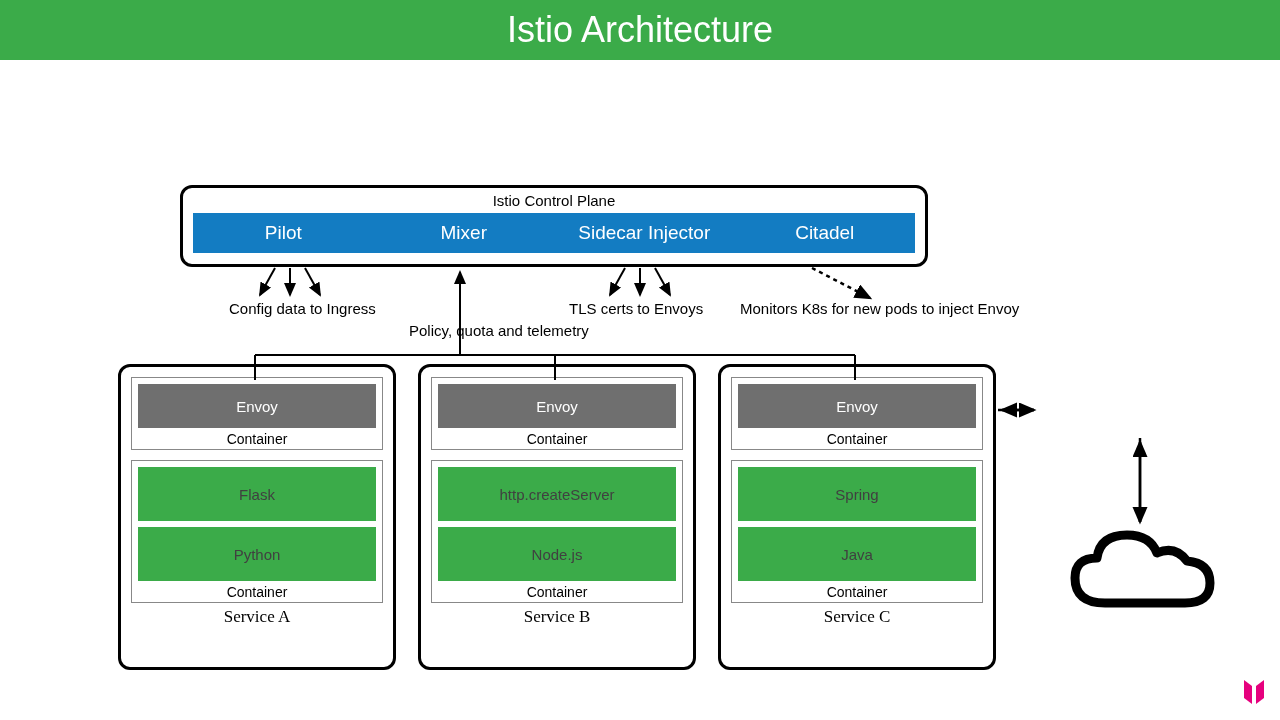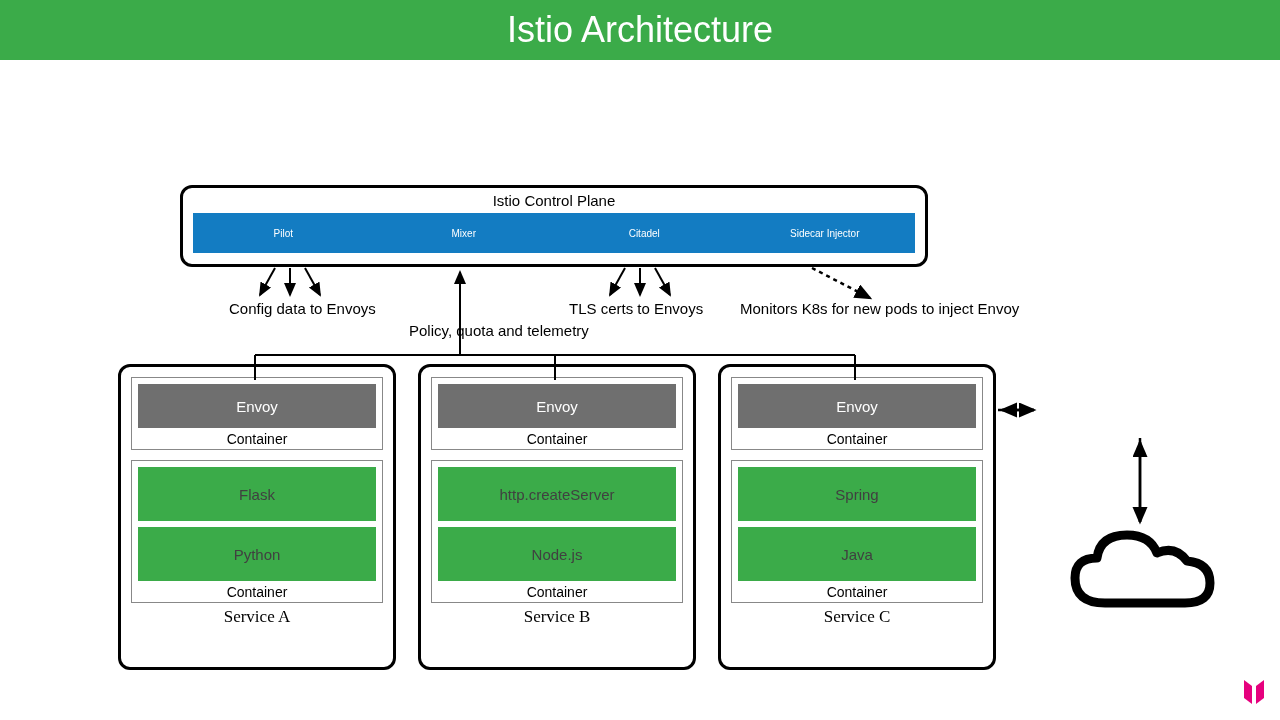--- a/index.html
+++ b/index.html
@@ -3,21 +3,21 @@
 <meta charset="utf-8">
 <style>
   * { box-sizing: border-box; margin: 0; padding: 0; }
   body { font-family: Arial, Helvetica, sans-serif; width: 1280px; height: 720px; position: relative; background: #fff; overflow: hidden; }
   .header { background: #3bab49; height: 60px; display: flex; align-items: center; justify-content: center; }
   .header h1 { color: #fff; font-weight: 400; font-size: 36px; }
   .canvas { position: absolute; left: 0; top: 60px; width: 1280px; height: 660px; }
   .control-plane { position: absolute; left: 180px; top: 125px; width: 748px; height: 82px; border: 3px solid #000; border-radius: 12px; padding-top: 4px; }
   .cp-title { text-align: center; font-size: 15px; margin-bottom: 4px; }
   .cp-row { display: flex; justify-content: space-around; padding: 0 10px; }
-  .cp-box { background: #137cc2; color: #fff; width: 200px; height: 40px; display: flex; align-items: center; justify-content: center; font-size: 10px; }
+  .cp-box { background: #137cc2; color: #fff; width: 200px; height: 40px; display: flex; align-items: center; justify-content: center; font-size: 19px; }
   .label { position: absolute; font-size: 15px; color: #000; }
   .service { position: absolute; width: 278px; height: 306px; border: 3px solid #000; border-radius: 12px; top: 304px; }
   .service-a { left: 118px; }
   .service-b { left: 418px; }
   .service-c { left: 718px; }
   .container-box { border: 1px solid #888; margin: 10px 10px 0 10px; padding: 6px 6px 2px 6px; }
   .envoy { background: #6f6f6f; color: #fff; height: 44px; display: flex; align-items: center; justify-content: center; font-size: 15px; }
   .greenbox { background: #3bab49; color: #404040; height: 54px; display: flex; align-items: center; justify-content: center; font-size: 15px; }
   .greenbox + .greenbox { margin-top: 6px; }
   .sublabel { text-align: center; font-size: 14px; margin-top: 3px; }
@@ -35,26 +35,26 @@
   <h1>Istio Architecture</h1>
 </div>
 
 <div class="canvas">
 
   <div class="control-plane">
     <div class="cp-title">Istio Control Plane</div>
     <div class="cp-row">
       <div class="cp-box">Pilot</div>
       <div class="cp-box">Mixer</div>
+      <div class="cp-box">Sidecar Injector</div>
       <div class="cp-box">Citadel</div>
-      <div class="cp-box">Sidecar Injector</div>
     </div>
   </div>
 
-  <div class="label" style="left:229px; top:240px;">Config data to Envoys</div>
+  <div class="label" style="left:229px; top:240px;">Config data to Ingress</div>
   <div class="label" style="left:409px; top:262px;">Policy, quota and telemetry</div>
   <div class="label" style="left:569px; top:240px;">TLS certs to Envoys</div>
   <div class="label" style="left:740px; top:240px;">Monitors K8s for new pods to inject Envoy</div>
 
   <div class="service service-a">
     <div class="container-box">
       <div class="envoy">Envoy</div>
       <div class="sublabel">Container</div>
     </div>
     <div class="container-box">

